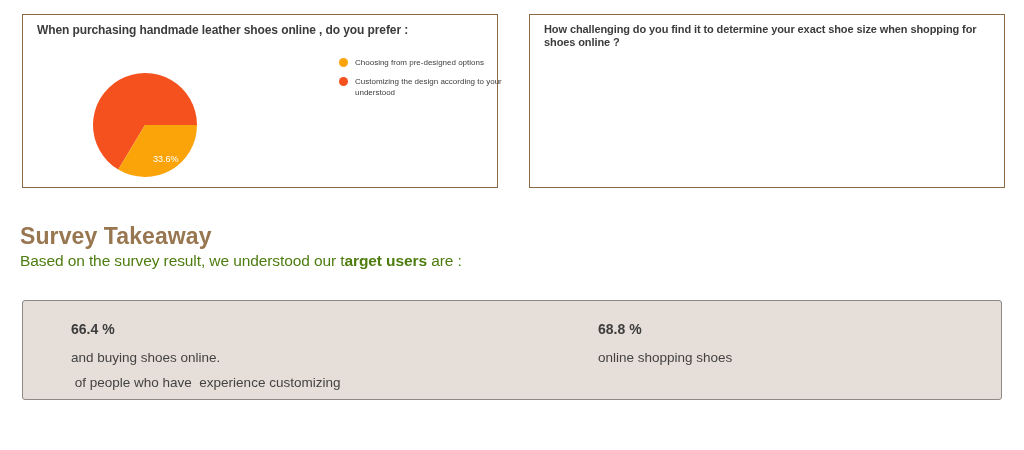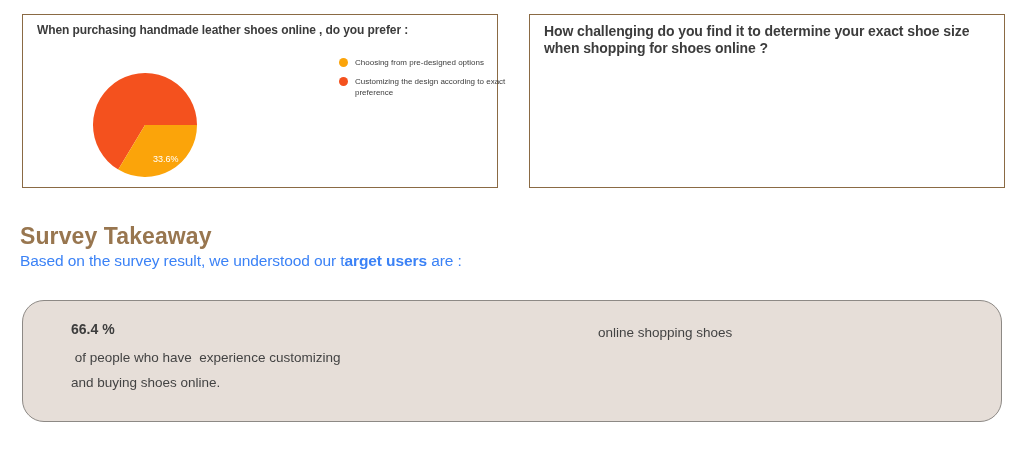--- a/index.html
+++ b/index.html
@@ -30,21 +30,21 @@
     position: absolute;
     top: 8px;
     left: 14px;
     right: 10px;
     font-size: 12px;
     font-weight: bold;
     color: #3c3c3c;
     letter-spacing: -0.1px;
     line-height: 1.2;
   }
-  #chart-card-2 .chart-title { font-size: 14px; }
+  #chart-card-2 .chart-title { font-size: 11px; }
 
   .pie-wrap {
     position: absolute;
   }
   #pie-wrap-1 { left: 64px;  top: 47px; width: 116px; height: 126px; }
 
   .pie-svg { display: block; }
 
   .pie-label {
     fill: #ffffff;
@@ -87,35 +87,35 @@
     font-size: 23px;
     font-weight: bold;
     color: #98764f;
     letter-spacing: 0.1px;
   }
   #takeaway-subheading {
     position: absolute;
     left: 20px;
     top: 252px;
     font-size: 15.5px;
-    color: #3b82f6;
+    color: #4d7c0f;
     letter-spacing: -0.1px;
   }
   #takeaway-subheading .bold { font-weight: bold; }
 
   
   #takeaway-panel {
     position: absolute;
     left: 22px;
     top: 300px;
     width: 980px;
-    height: 122px;
+    height: 100px;
     background: #e6ded8;
     border: 1px solid #8d8985;
-    border-radius: 22px;
+    border-radius: 3px;
     box-sizing: border-box;
   }
   .stat-block {
     position: absolute;
     color: #3d3d3d;
   }
   #stat-block-1 { left: 48px;  top: 20px; }
   #stat-block-2 { left: 575px; top: 20px; }
 
   .stat-value {
@@ -148,36 +148,37 @@
     </svg>
   </div>
 
   <div class="legend" id="legend-1">
     <div class="legend-row">
       <span class="legend-dot" id="c1-dot-0" style="background: rgb(251, 164, 10);"></span>
       <span class="legend-label">Choosing from pre-designed options</span>
     </div>
     <div class="legend-row">
       <span class="legend-dot" id="c1-dot-1" style="background: rgb(244, 81, 30);"></span>
-      <span class="legend-label">Customizing the design according to exact preference</span>
+      <span class="legend-label">Customizing the design according to your understood</span>
     </div>
   </div>
 </div>
 
 <div class="chart-card" id="chart-card-2">
   <div class="chart-title">How challenging do you find it to determine your exact shoe size when shopping for shoes online ?</div>
 
 </div>
 
 <div id="takeaway-heading">Survey Takeaway</div>
 
 <div id="takeaway-subheading"><span>Based on the  survey result, we understood our t</span><span class="bold">arget users</span><span> are :</span></div>
 
 <div id="takeaway-panel">
   <div class="stat-block" id="stat-block-1">
     <div class="stat-value">66.4 %</div>
+    <div class="stat-line">and buying shoes online.</div>
     <div class="stat-line"> of people who have  experience customizing</div>
-    <div class="stat-line">and buying shoes online.</div>
   </div>
   <div class="stat-block" id="stat-block-2">
+    <div class="stat-value">68.8 %</div>
     <div class="stat-line">online shopping shoes</div>
   </div>
 </div>
 
 </body></html>

